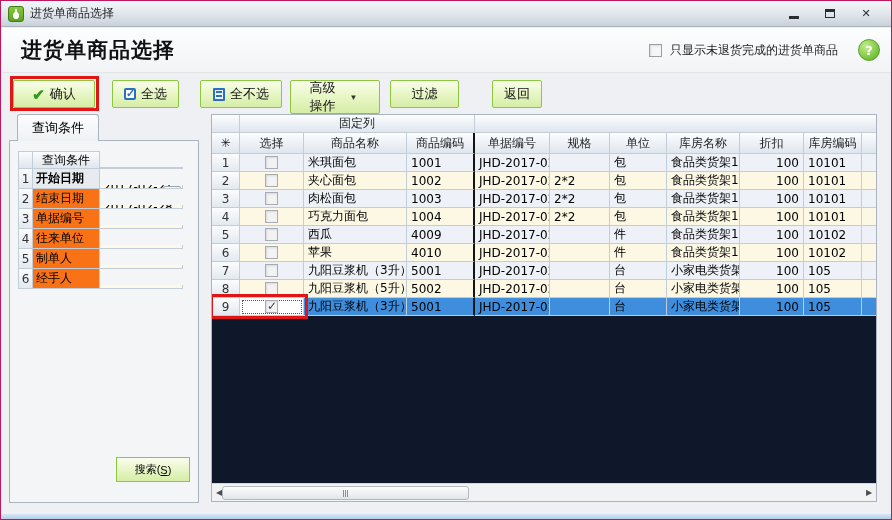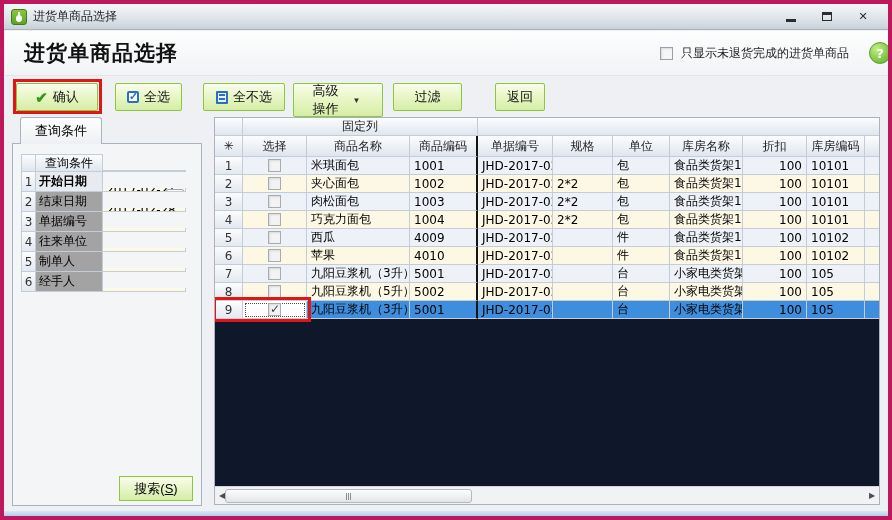--- a/index.html
+++ b/index.html
@@ -1,17 +1,17 @@
 <!DOCTYPE html>
 <html><head>
 <meta charset="utf-8">
 <style>
   * { margin:0; padding:0; box-sizing:border-box; }
   html,body { width:892px; height:520px; font-family:"DejaVu Sans","Liberation Sans",sans-serif; }
-  .window { position:relative; width:892px; height:520px; background:#eef0f3; border:4px solid #be185d; overflow:hidden; }
+  .window { position:relative; width:892px; height:520px; background:#eef0f3; border:1px solid #be185d; overflow:hidden; }
 
   
   .titlebar { position:absolute; left:0; top:0; width:100%; height:26px;
     background:linear-gradient(#f4f7f9,#dfe5ea 55%,#c9d1d9); border-bottom:1px solid #aab3bb;
     display:flex; align-items:center; }
   .app-icon { width:16px; height:16px; margin:0 6px 0 7px; background:linear-gradient(#8cc63f,#5da321);
     border:1px solid #3f7d12; border-radius:3px; position:relative; }
   .app-icon::after { content:""; position:absolute; left:4px; top:5px; width:6px; height:7px;
     background:#fff; border-radius:50% 50% 45% 45%; }
   .app-icon::before { content:""; position:absolute; left:6px; top:2px; width:2px; height:3px; background:#fff; }
@@ -20,21 +20,21 @@
   .tb-btn { width:22px; height:16px; display:flex; align-items:center; justify-content:center;
     color:#2a2d30; font-size:11px; cursor:default; }
   .glyph-min { width:10px; height:3px; background:#2a2d30; margin-top:7px; }
   .glyph-max { width:10px; height:9px; border:1px solid #2a2d30; border-top:3px solid #2a2d30; }
 
   
   .header { position:absolute; left:1px; top:27px; width:890px; height:45px;
     background:linear-gradient(#fdfefe,#f1f3f5); border-bottom:1px solid #e2e5e8;
     display:flex; align-items:center; }
   .page-title { font-size:21px; font-weight:bold; color:#111; margin-left:19px; letter-spacing:1px; }
-  .hdr-right { margin-left:auto; display:flex; align-items:center; gap:8px; padding-right:4px; }
+  .hdr-right { margin-left:auto; display:flex; align-items:center; gap:8px; padding-right:12px; }
   .cbx { width:13px; height:13px; background:#f6f6f6; border:1px solid #9aa0a6; box-shadow:inset 1px 1px 2px #d8dadd; }
   .filter-label { font-size:12px; color:#222; }
   .help-btn { width:22px; height:22px; margin-left:12px; border-radius:50%;
     background:radial-gradient(circle at 35% 30%, #c2ef8a, #76c03b 70%, #5aa824);
     border:1px solid #58a22a; color:#fff; font-weight:bold; font-size:13px;
     display:flex; align-items:center; justify-content:center; }
 
   
   .toolbar { position:absolute; left:1px; top:72px; width:890px; height:40px; }
   .tbtn { position:absolute; top:7px; height:28px; border:1px solid #8dc63f; border-radius:2px;
@@ -62,27 +62,27 @@
     border-radius:3px 3px 0 0; font-size:13px; display:flex; align-items:center; justify-content:center; z-index:3; }
   .qpanel { position:absolute; left:8px; top:139px; width:190px; height:363px;
     background:#f3f5f7; border:1px solid #a9b4c0; z-index:2; }
   .qtable { position:absolute; left:8px; top:10px; width:165px; font-size:12px; }
   .qrow { display:flex; height:20px; }
   .qrow.qhead { height:18px; }
   .qc { border:1px solid #c3cdd8; border-top:none; border-left:none; padding:0 3px; overflow:hidden; white-space:nowrap; display:flex; align-items:center; }
   .qrow > .qc:first-child { border-left:1px solid #c3cdd8; }
   .qrow.qhead > .qc { border-top:1px solid #c3cdd8; background:linear-gradient(#fbfcfd,#dfe6ee); justify-content:center; }
   .qn { width:15px; background:linear-gradient(#fbfcfd,#e3e9f0); justify-content:center; color:#333; }
-  .qcond { width:67px; background:#a3a3a3; }
+  .qcond { width:67px; background:#f97316; }
   .qcond.selcond { background:#e7eaee; font-weight:bold; }
   .qval { width:83px; background:#fdf9e6; position:relative;margin-top:16px; }
   .qell { position:absolute; right:1px; top:1px; width:18px; height:16px; border:1px solid #9aa4ae;
     background:linear-gradient(#fbfcfd,#dde3ea); font-size:10px; line-height:12px; text-align:center; color:#333; border-radius:2px;}
-  .search-btn { position:absolute; right:8px; bottom:4px; width:74px; height:25px;
-    border:1px solid #8dc63f; background:linear-gradient(#f9fdec,#d6eda6); font-size:13px;
+  .search-btn { position:absolute; right:8px; bottom:20px; width:74px; height:25px;
+    border:1px solid #8dc63f; background:linear-gradient(#f9fdec,#d6eda6); font-size:11px;
     display:flex; align-items:center; justify-content:center; }
   .accel { text-decoration:underline; }
 
   
   .main { position:absolute; left:210px; top:113px; width:666px; height:388px;
     background:#0f172a; border:1px solid #a9b4c0; overflow:hidden; }
   .gc { border-right:1px solid #c3cdd8; border-bottom:1px solid #c3cdd8; padding:0 4px;
     overflow:hidden; white-space:nowrap; font-size:12px; display:flex; align-items:center; }
   .grow, .ghead, .ggroup { display:flex; }
   .ggroup { height:18px; }

